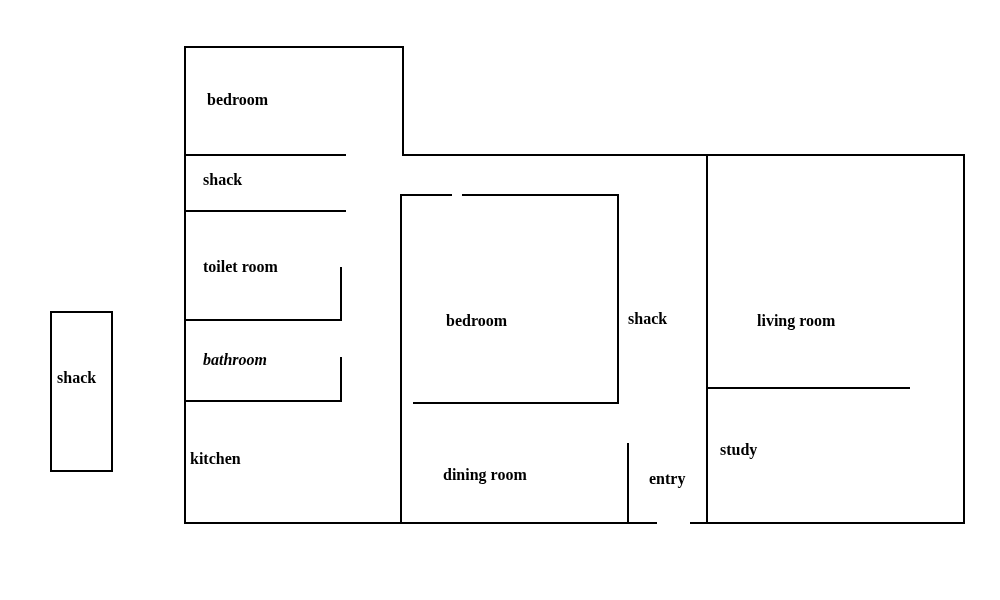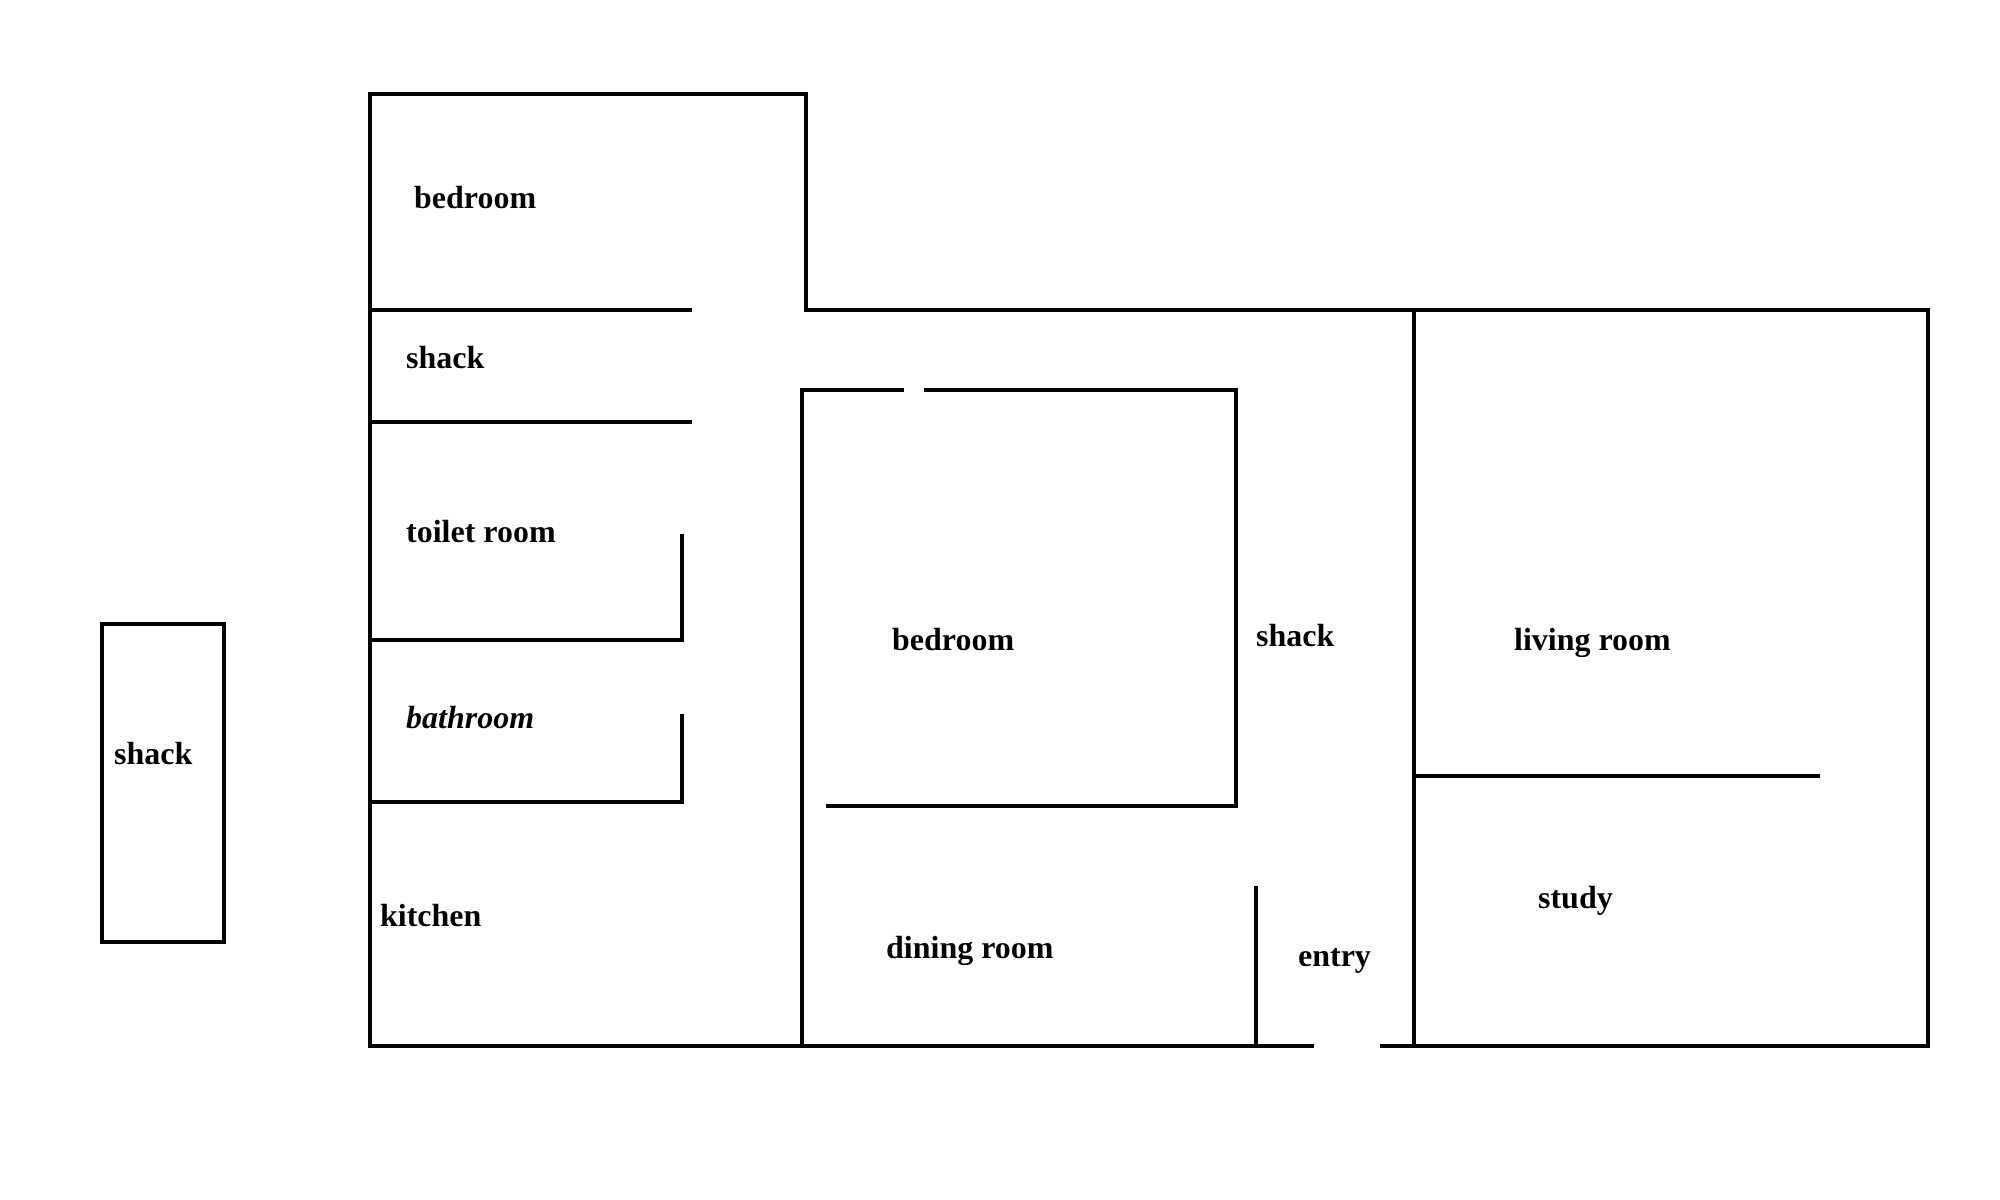--- a/index.html
+++ b/index.html
@@ -68,17 +68,17 @@
 
   <div class="room-label" style="left:207px;top:92px;">bedroom</div>
   <div class="room-label" style="left:203px;top:172px;">shack</div>
   <div class="room-label" style="left:203px;top:259px;">toilet room</div>
   <div class="room-label" style="left:203px;top:352px;font-style:italic;">bathroom</div>
   <div class="room-label" style="left:190px;top:451px;">kitchen</div>
   <div class="room-label" style="left:57px;top:370px;">shack</div>
   <div class="room-label" style="left:446px;top:313px;">bedroom</div>
   <div class="room-label" style="left:628px;top:311px;">shack</div>
   <div class="room-label" style="left:757px;top:313px;">living room</div>
-  <div class="room-label" style="left:769px;top:442px;">study</div>
+  <div class="room-label" style="left:720px;top:442px;">study</div>
   <div class="room-label" style="left:443px;top:467px;">dining room</div>
   <div class="room-label" style="left:633px;top:471px;margin-left:16px;">entry</div>
 
 </div>
 
 </body></html>

